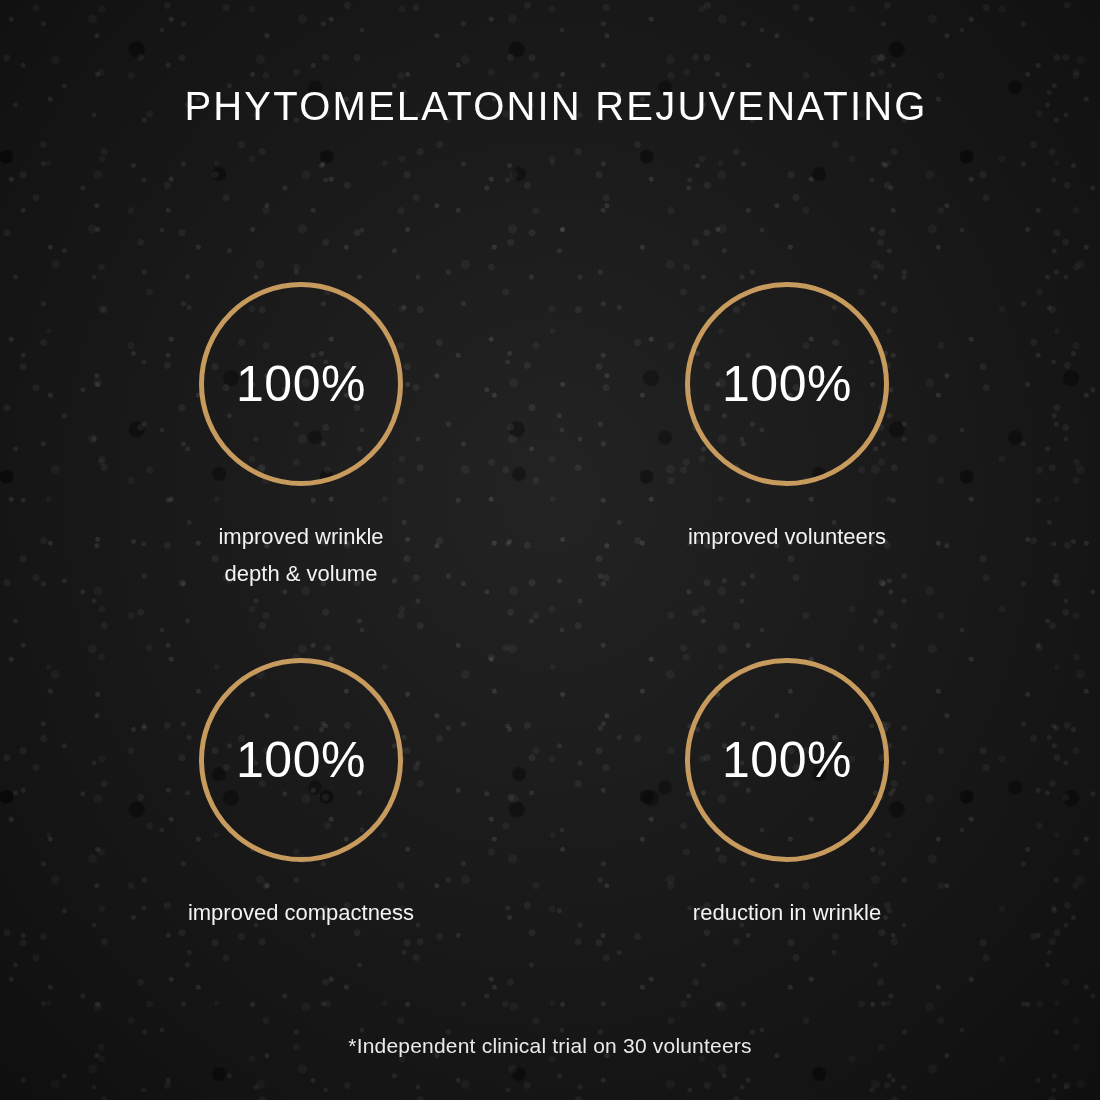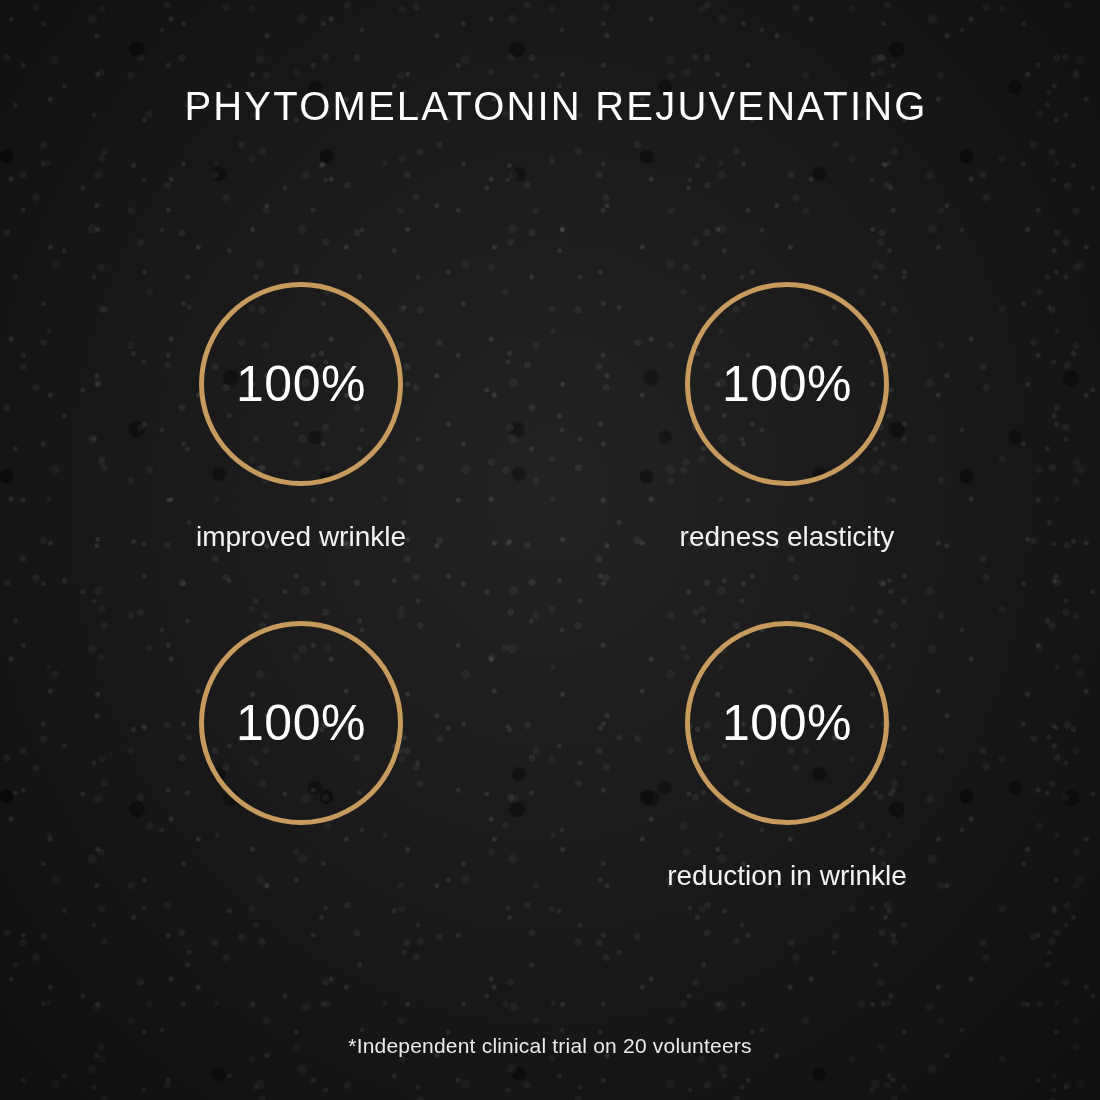--- a/index.html
+++ b/index.html
@@ -123,21 +123,21 @@
     box-sizing: border-box;
   }
   .ring .value {
     font-size: 50px;
     font-weight: 300;
     letter-spacing: 0.5px;
     color: #ffffff;
   }
   .stat .label {
     margin-top: 32px;
-    font-size: 28px;
+    font-size: 22px;
     line-height: 37px;
     font-weight: 300;
     color: #f2f2f2;
     text-align: center;
     max-width: 330px;
   }
   .stat .label .l2 { display: block; }
   .footnote {
     position: absolute;
     bottom: 42px;
@@ -164,45 +164,49 @@
     </div>
 
     <div class="stats">
 
       <div class="stat">
         <div class="ring">
           <span class="value">100%</span>
         </div>
         <div class="label">
           <span>improved wrinkle</span>
-        </div>
-      </div>
-
-      <div class="stat">
-        <div class="ring">
-          <span class="value">100%</span>
-        </div>
-        <div class="label">
-          <span>redness elasticity</span>
-        </div>
-      </div>
-
-      <div class="stat">
-        <div class="ring">
-          <span class="value">100%</span>
+          <span class="l2">depth &amp; volume</span>
+        </div>
+      </div>
+
+      <div class="stat">
+        <div class="ring">
+          <span class="value">100%</span>
+        </div>
+        <div class="label">
+          <span>improved volunteers</span>
+        </div>
+      </div>
+
+      <div class="stat">
+        <div class="ring">
+          <span class="value">100%</span>
+        </div>
+        <div class="label">
+          <span>improved compactness</span>
         </div>
       </div>
 
       <div class="stat">
         <div class="ring">
           <span class="value">100%</span>
         </div>
         <div class="label">
           <span>reduction in wrinkle</span>
         </div>
       </div>
 
     </div>
 
-    <div class="footnote">*Independent clinical trial on 20 volunteers</div>
+    <div class="footnote">*Independent clinical trial on 30 volunteers</div>
 
   </div>
 </div>
 
 </body></html>

